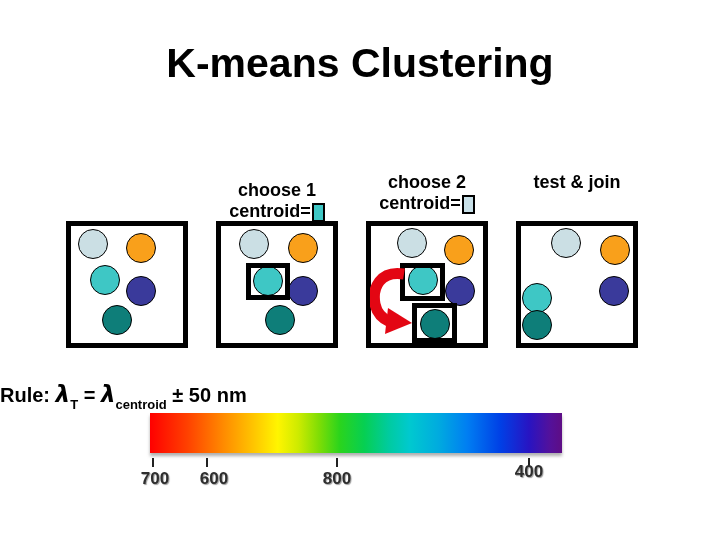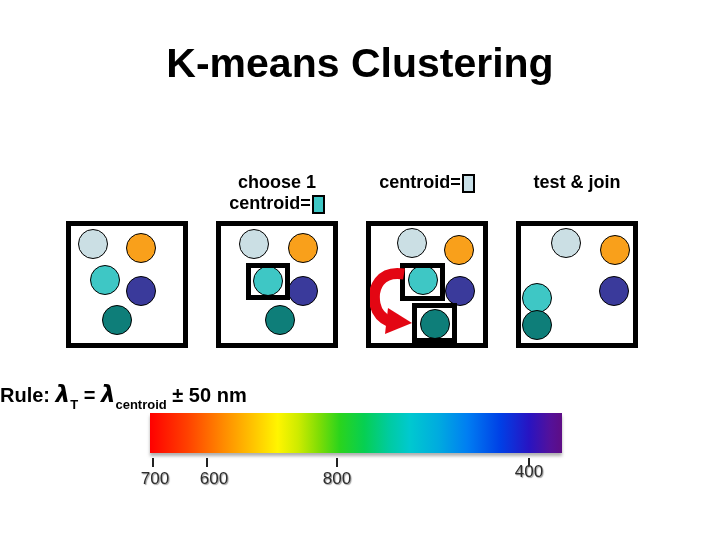--- a/index.html
+++ b/index.html
@@ -39,39 +39,40 @@
   .rule sub { font-size:13px; position:relative; top:2px; }
   .spectrum {
     position:absolute; left:150px; top:413px; width:412px; height:40px;
     box-shadow:0 3px 3px rgba(110,110,110,0.55);
   }
   .tick {
     position:absolute; top:458px; width:2px; height:9px; background:#222;
   }
   .ticklabel {
     position:absolute; top:469px; width:44px; text-align:center;
-    font-size:17px; font-weight:normal; color:#2e2e2e;
+    font-size:17px; font-weight:bold; color:#2e2e2e;
     text-shadow:1px 1px 1px #9a9a9a;
   }
   .arrow-svg { position:absolute; left:370px; top:266px; }
 </style>
 </head>
 <body>
 
 <div id="stage">
 
   <div class="title">K-means Clustering</div>
 
 
-  <div class="hdr" style="left:192px;">
+  <div class="hdr" style="left:192px;margin-top:8px;">
     <div>choose 1</div>
     <div><span>centroid=</span><span class="swatch" style="background: rgb(62, 199, 197);"></span></div>
   </div>
 
   <div class="hdr" style="left:342px;">
+    <div>choose 2</div>
     <div><span>centroid=</span><span class="swatch" style="background: rgb(200, 224, 232);"></span></div>
   </div>
 
   <div class="hdr" style="left:492px;text-align:center;">
     <span>test &amp; join</span>
   </div>
 
   <div class="panel" style="left:66px;"></div>
   <div class="panel" style="left:216px;"></div>
   <div class="panel" style="left:366px;"></div>

